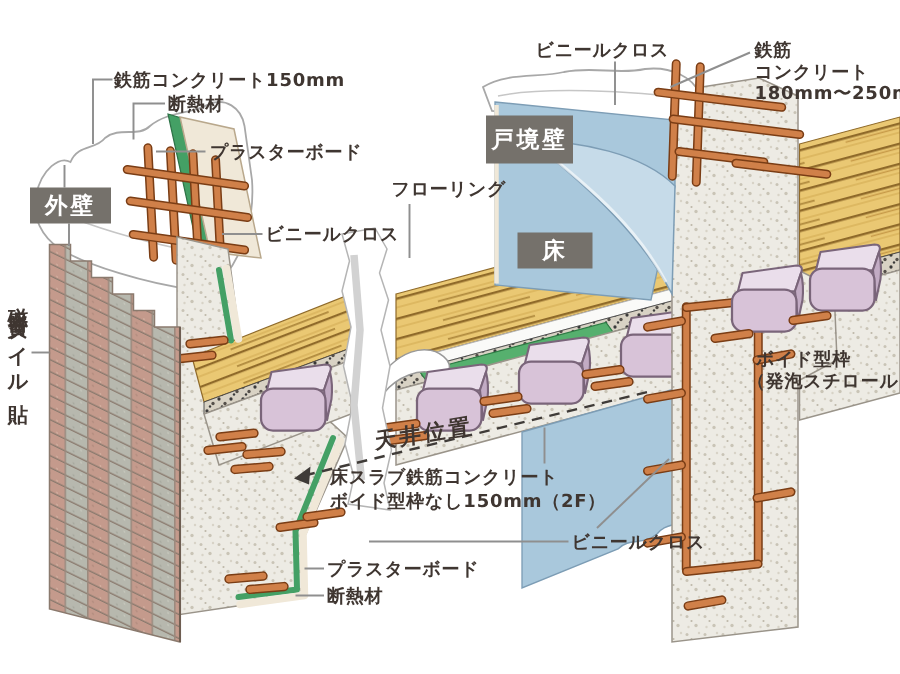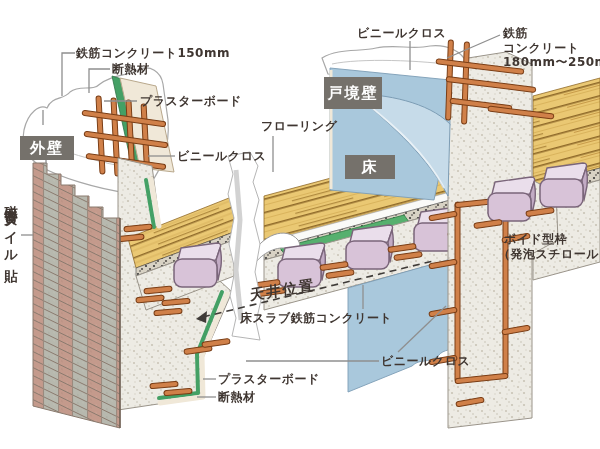--- a/index.html
+++ b/index.html
@@ -236,25 +236,26 @@
 
 <div class="lbl vert" style="left:3px;top:194px;height:120px;">磁器質タイル貼</div>
 
 <div class="lbl" style="left:498px;top:232px;">
   <div style="padding-left:6px;">ボイド型枠</div>
   <div>（発泡スチロール）</div>
 </div>
 
 <div class="lbl tilt" style="left:250px;top:287px;">天井位置</div>
 
-<div class="lbl" style="left:240px;top:311px;line-height:1.3;">
+<div class="lbl" style="left:220px;top:311px;line-height:1.3;">
   <div>床スラブ鉄筋コンクリート</div>
+  <div>ボイド型枠なし150mm（2F）</div>
 </div>
 
 <div class="lbl" style="left:381px;top:354px;">ビニールクロス</div>
 <div class="lbl" style="left:218px;top:372px;">プラスターボード</div>
 <div class="lbl" style="left:218px;top:390px;">断熱材</div>
 
-<div class="namebox" style="left:20px;top:136px;width:54px;height:24px;">外壁</div>
+<div class="namebox" style="left:20px;top:125px;width:54px;height:24px;">外壁</div>
 <div class="namebox" style="left:345px;top:155px;width:50px;height:24px;">床</div>
 <div class="namebox" style="left:324px;top:77px;width:58px;height:32px;">戸境壁</div>
 
 </div>
 
 </body></html>

